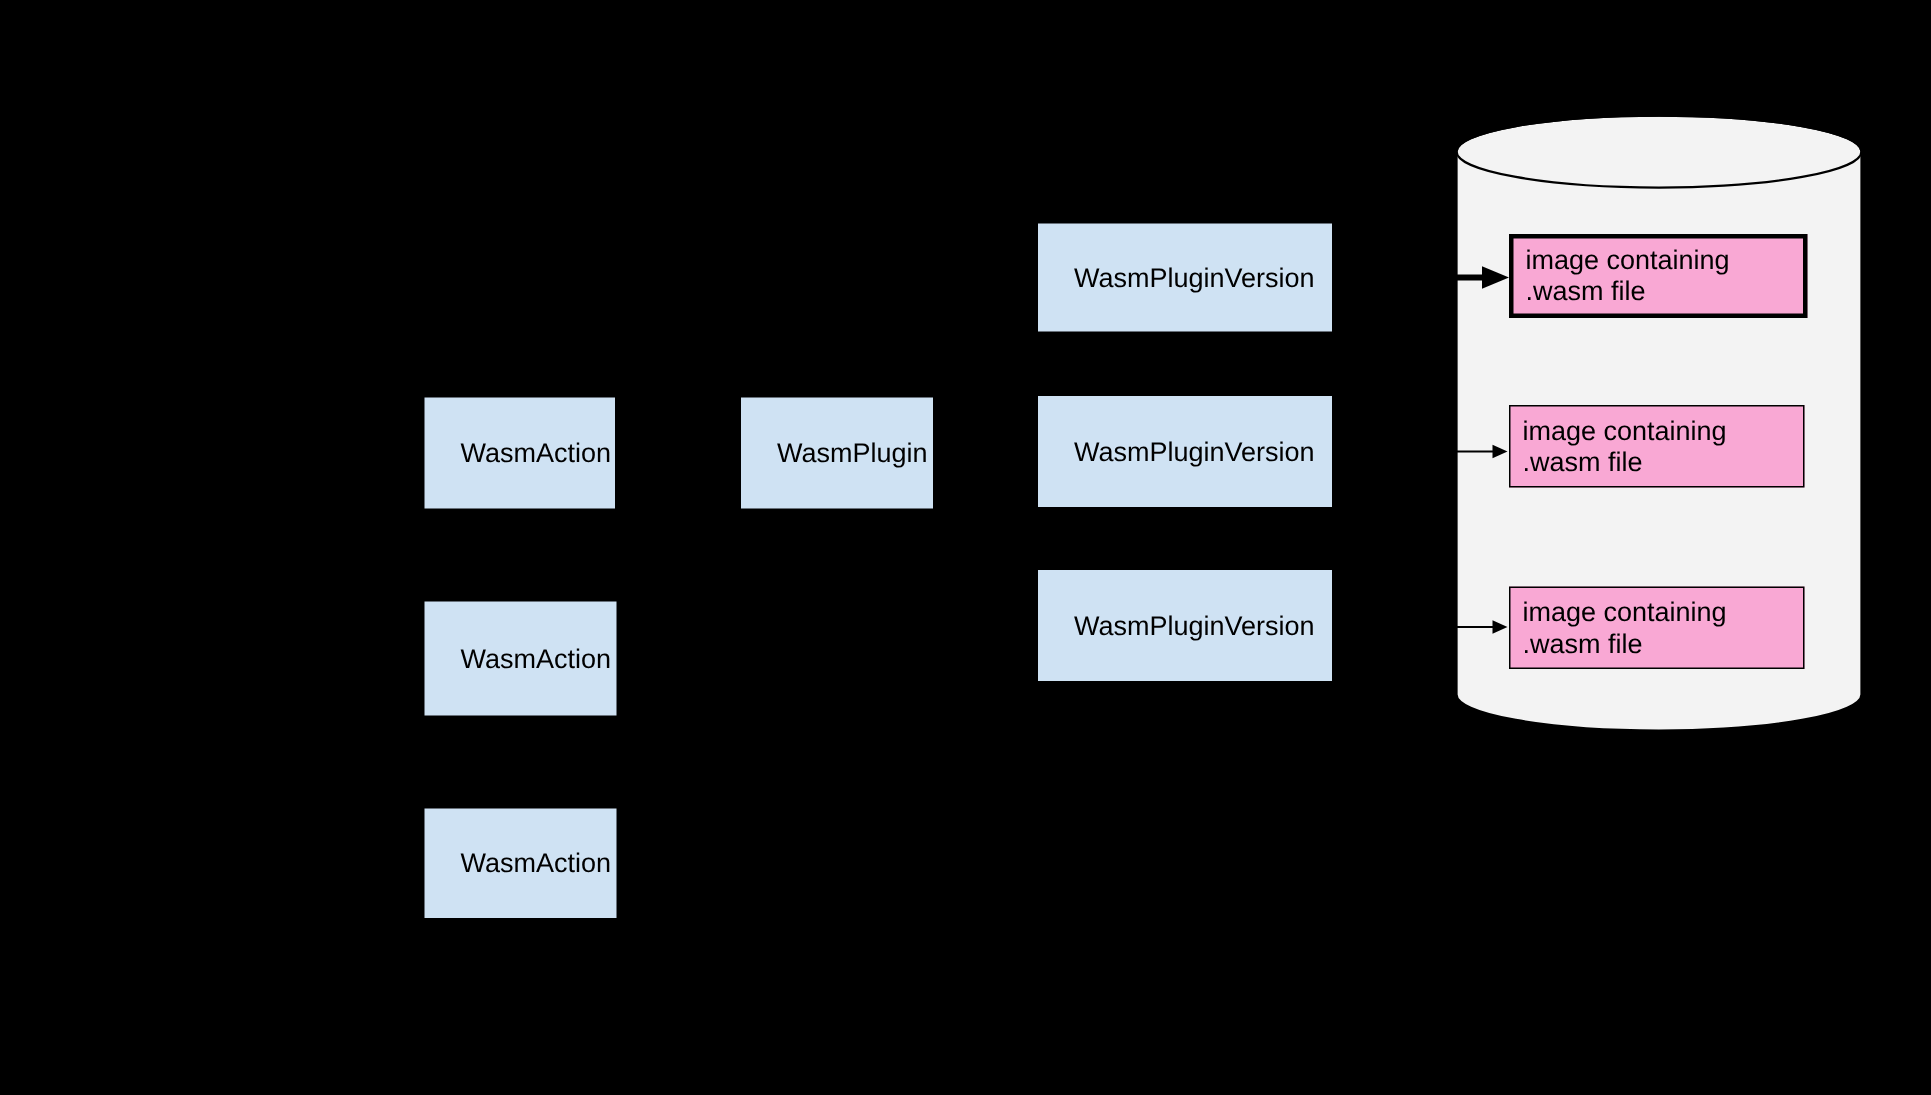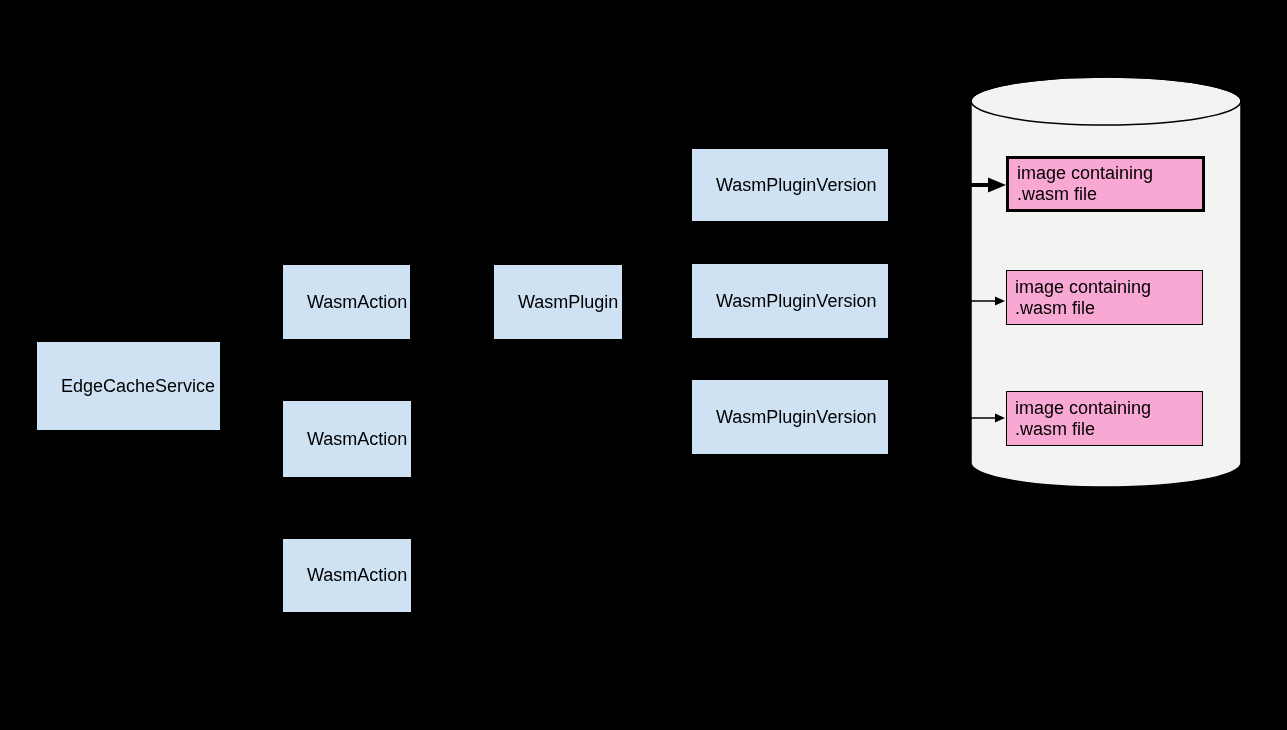--- a/index.html
+++ b/index.html
@@ -70,23 +70,20 @@
       <line x1="948" y1="301" x2="996" y2="301" stroke="#000000" stroke-width="1.4"></line>
       <polygon points="1005,301 995,296.5 995,305.5" fill="#000000"></polygon>
     </g>
 
     <g>
       <line x1="948" y1="418" x2="996" y2="418" stroke="#000000" stroke-width="1.4"></line>
       <polygon points="1005,418 995,413.5 995,422.5" fill="#000000"></polygon>
     </g>
   </svg>
 
-  <div class="node" style="left:37px; top:342px; width:183px; height:88px;">
-    <span>EdgeCacheService</span>
-  </div>
 
   <div class="node" style="left:283px; top:265px; width:127px; height:74px;">
     <span>WasmAction</span>
   </div>
 
   <div class="node" style="left:283px; top:401px; width:128px; height:76px;">
     <span>WasmAction</span>
   </div>
 
   <div class="node" style="left:283px; top:539px; width:128px; height:73px;">

